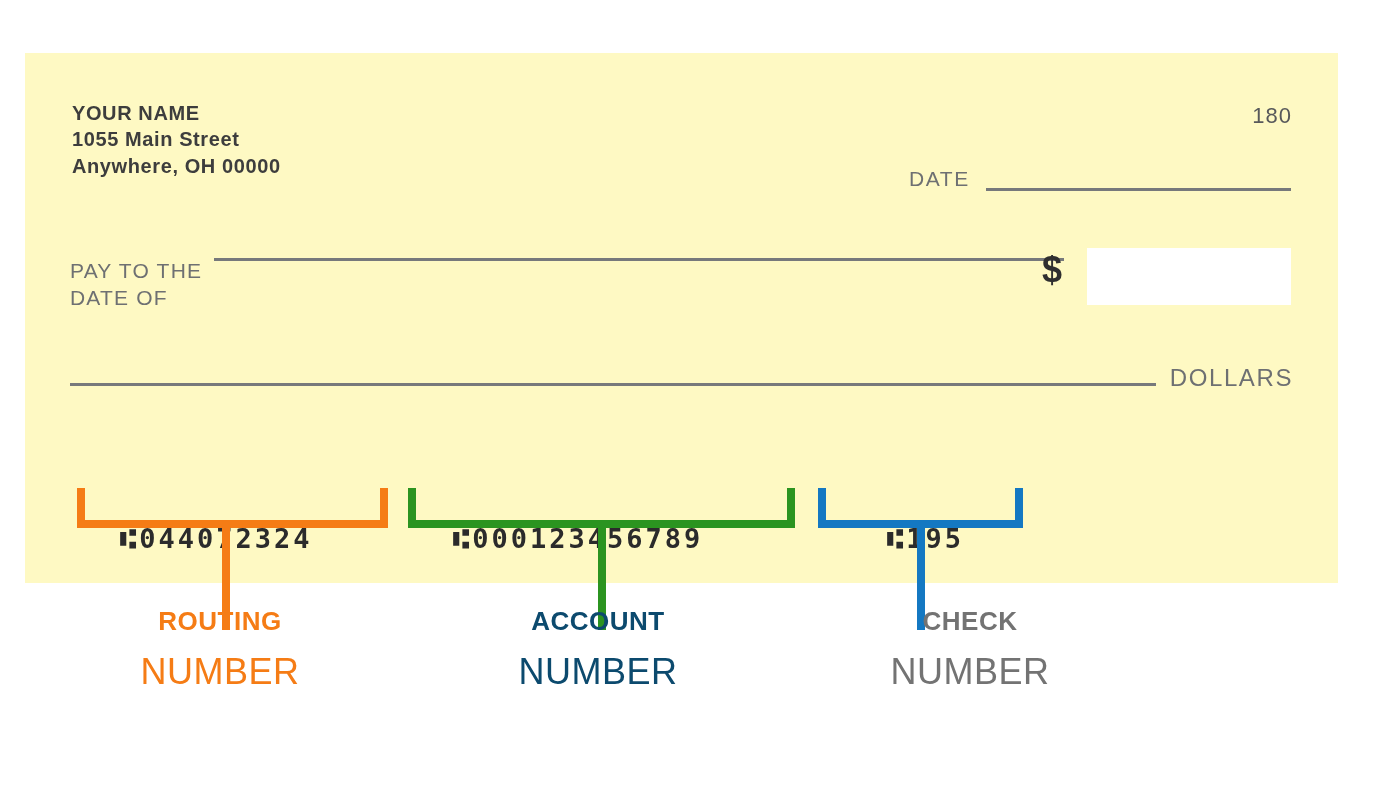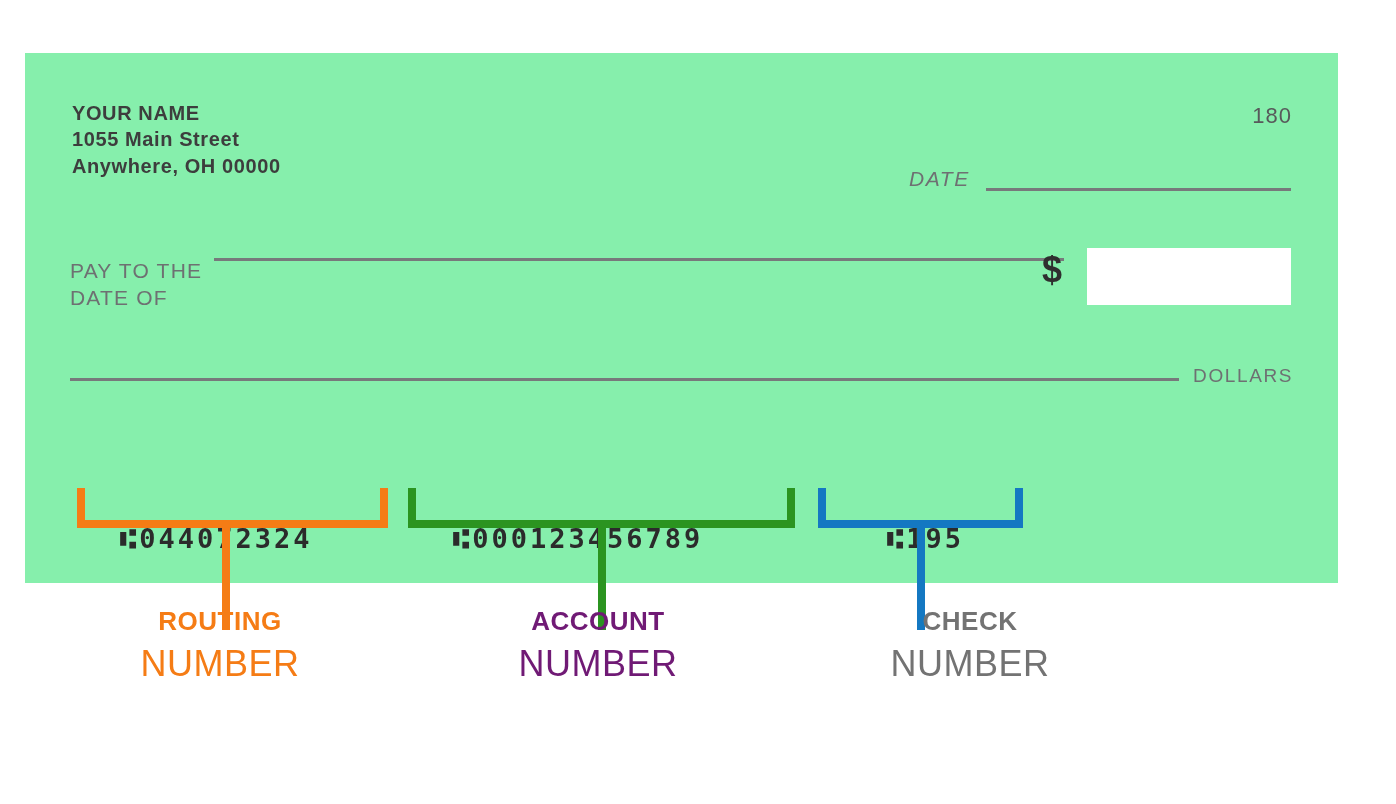--- a/index.html
+++ b/index.html
@@ -15,21 +15,21 @@
     overflow: hidden;
   }
 
   
   #check-panel {
     position: absolute;
     left: 25px;
     top: 53px;
     width: 1313px;
     height: 530px;
-    background: #86efac;
+    background: #fef9c3;
     box-sizing: border-box;
   }
 
   
   #payer-block {
     position: absolute;
     left: 47px;
     top: 47px;
     line-height: 1.32;
   }
@@ -52,21 +52,20 @@
   }
 
   
   #date-row {
     position: absolute;
     left: 884px;
     top: 115px;
     display: flex;
     align-items: flex-end;
     width: 382px;
-    font-style: italic;
   }
   #date-label {
     font-size: 21px;
     color: #6e7072;
     letter-spacing: 1.6px;
     white-space: nowrap;
     line-height: 1;
     padding-bottom: 2px;
   }
   #date-rule {
@@ -127,21 +126,21 @@
     align-items: flex-end;
     width: 1223px;
   }
   #dollars-rule {
     flex: 1;
     height: 3px;
     background: #77797b;
     margin-bottom: 4px;
   }
   #dollars-label {
-    font-size: 19px;
+    font-size: 24px;
     color: #6e7072;
     letter-spacing: 1.6px;
     margin-left: 14px;
     white-space: nowrap;
     line-height: 1;
   }
 
   
   .micr {
     position: absolute;
@@ -218,25 +217,25 @@
     display: block;
     font-size: 26px;
     font-weight: bold;
     letter-spacing: 0.5px;
   }
   .caption .cap-bottom {
     display: block;
     font-size: 36px;
     font-weight: normal;
     letter-spacing: 0.5px;
-    margin-top: 12px;
+    margin-top: 20px;
   }
 
   #caption-routing { left: 70px;  width: 300px; color: #f57c15; }
-  #caption-account { left: 448px; width: 300px; color: #701a75; }
+  #caption-account { left: 448px; width: 300px; color: #0c4a6e; }
   #caption-check   { left: 820px; width: 300px; color: #737373; }
 </style>
 </head>
 <body>
 
 <div id="check-panel">
 
   <div id="payer-block">
     <div class="line">YOUR NAME</div>
     <div class="line">1055 Main Street</div>

